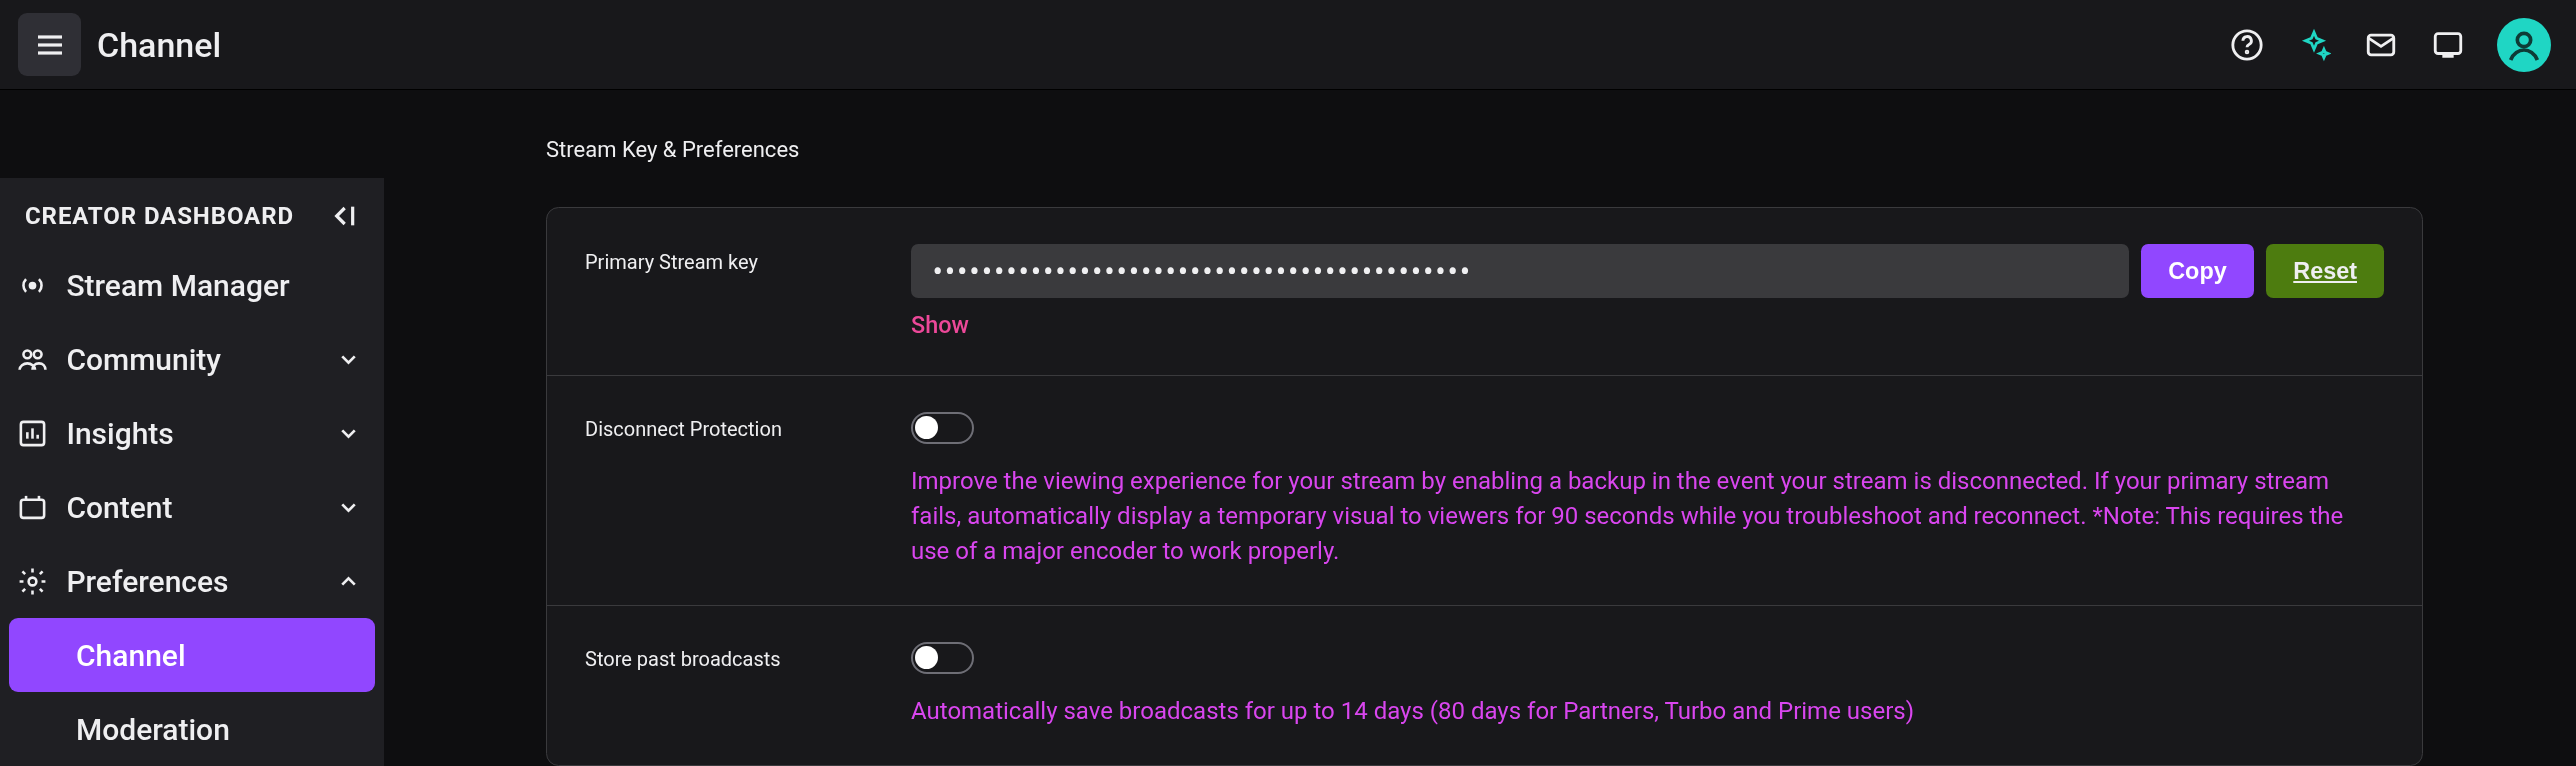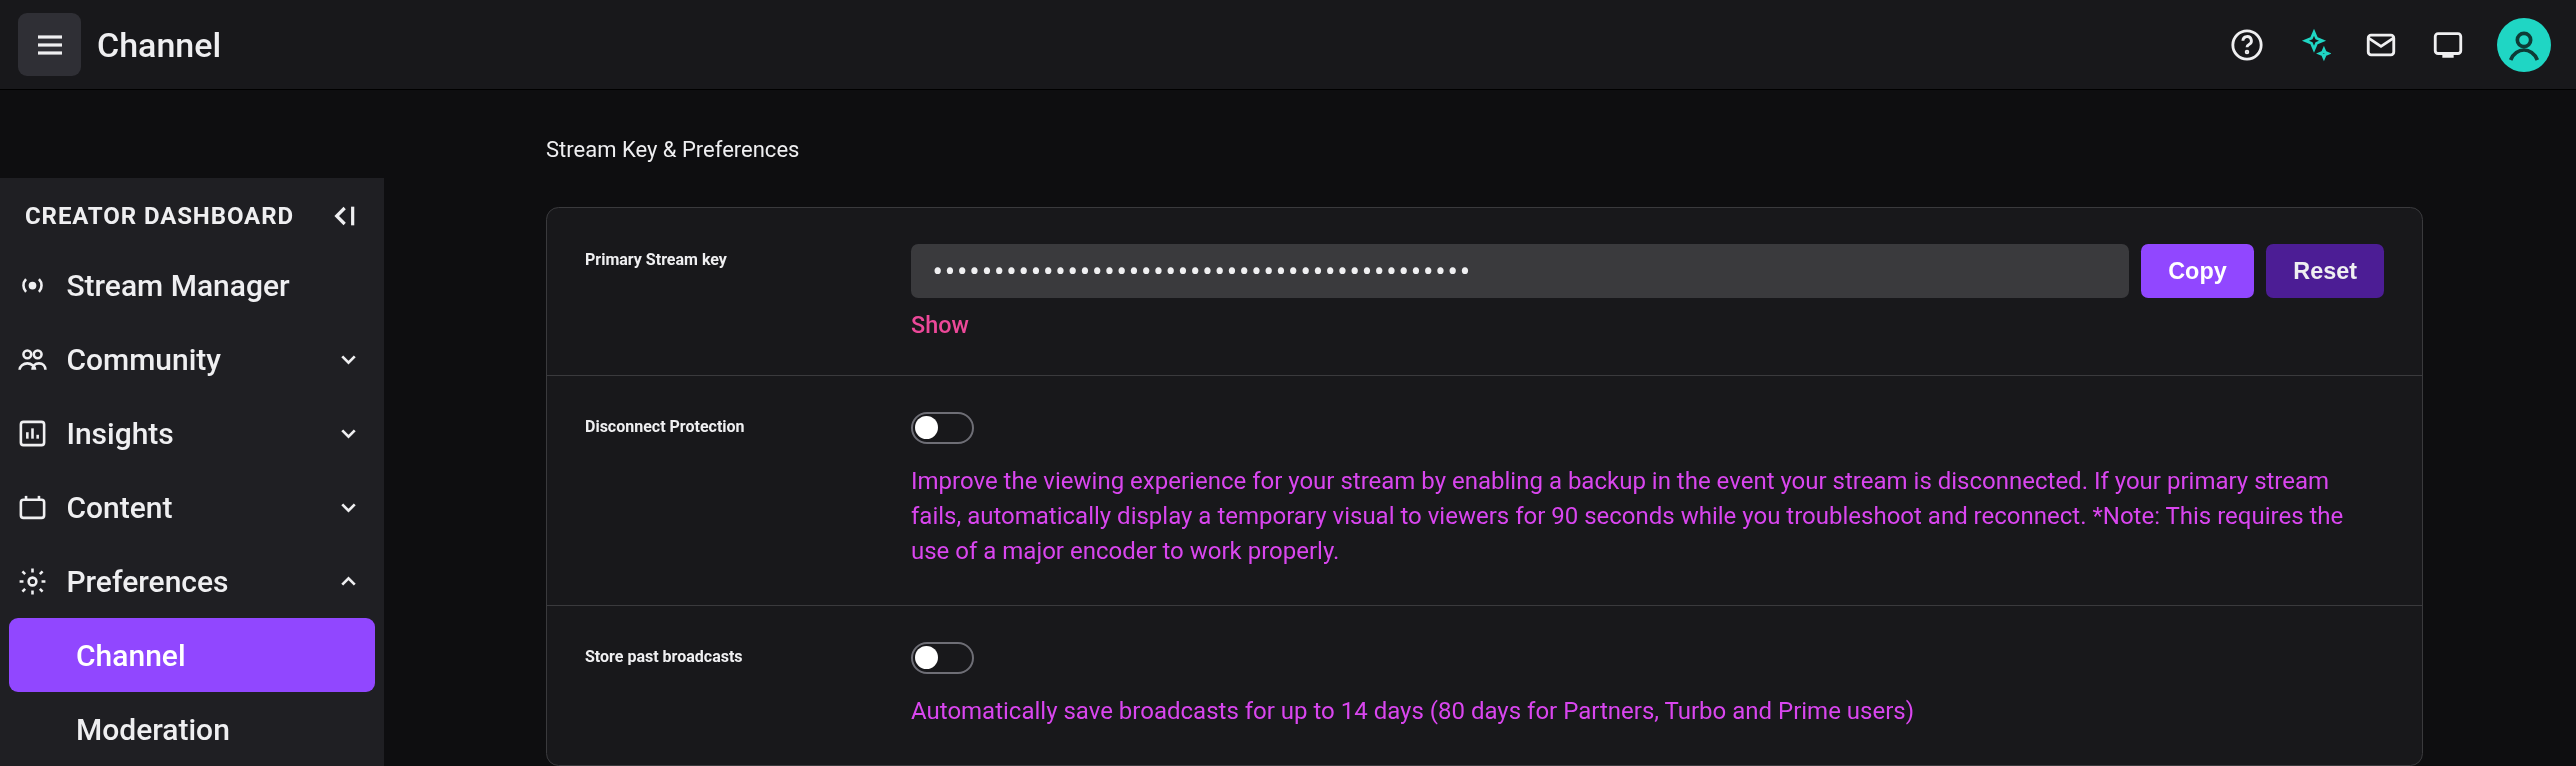--- a/index.html
+++ b/index.html
@@ -95,22 +95,22 @@
   }
   .section {
     display:flex;
     padding: 36px 38px;
     border-bottom: 0.9px solid #3a3a3d;
   }
   .section:last-child { border-bottom: none; }
   .section-label {
     width: 326px;
     flex: 0 0 326px;
-    font-size: 16px;
-    font-weight: 700;
+    font-size: 20px;
+    font-weight: 400;
     padding-top: 5.4px;
   }
   .section-body { flex:1; }
   .key-row { display:flex; gap: 12.6px; align-items:stretch; }
   .key-input {
     flex:1;
     background: #3a3a3d;
     border: none;
     border-radius: 7.2px;
     height: 54px;
@@ -123,21 +123,21 @@
   .btn {
     height: 54px;
     padding: 0 27px;
     border: none;
     border-radius: 7.2px;
     font-size: 23.4px;
     font-weight: 600;
     cursor: pointer;
   }
   .btn-primary { background: #9147ff; color:#fff; }
-  .btn-secondary { background: #4c1d95; color:#efeff1; }
+  .btn-secondary { background: #4d7c0f; color:#efeff1;text-decoration:underline; }
   .show-link {
     display:inline-block;
     margin-top: 12.6px;
     color: #ec4899;
     font-size: 23.4px;
     font-weight: 500;
     cursor:pointer;
   }
   .toggle {
     width: 63px; height: 32px;

